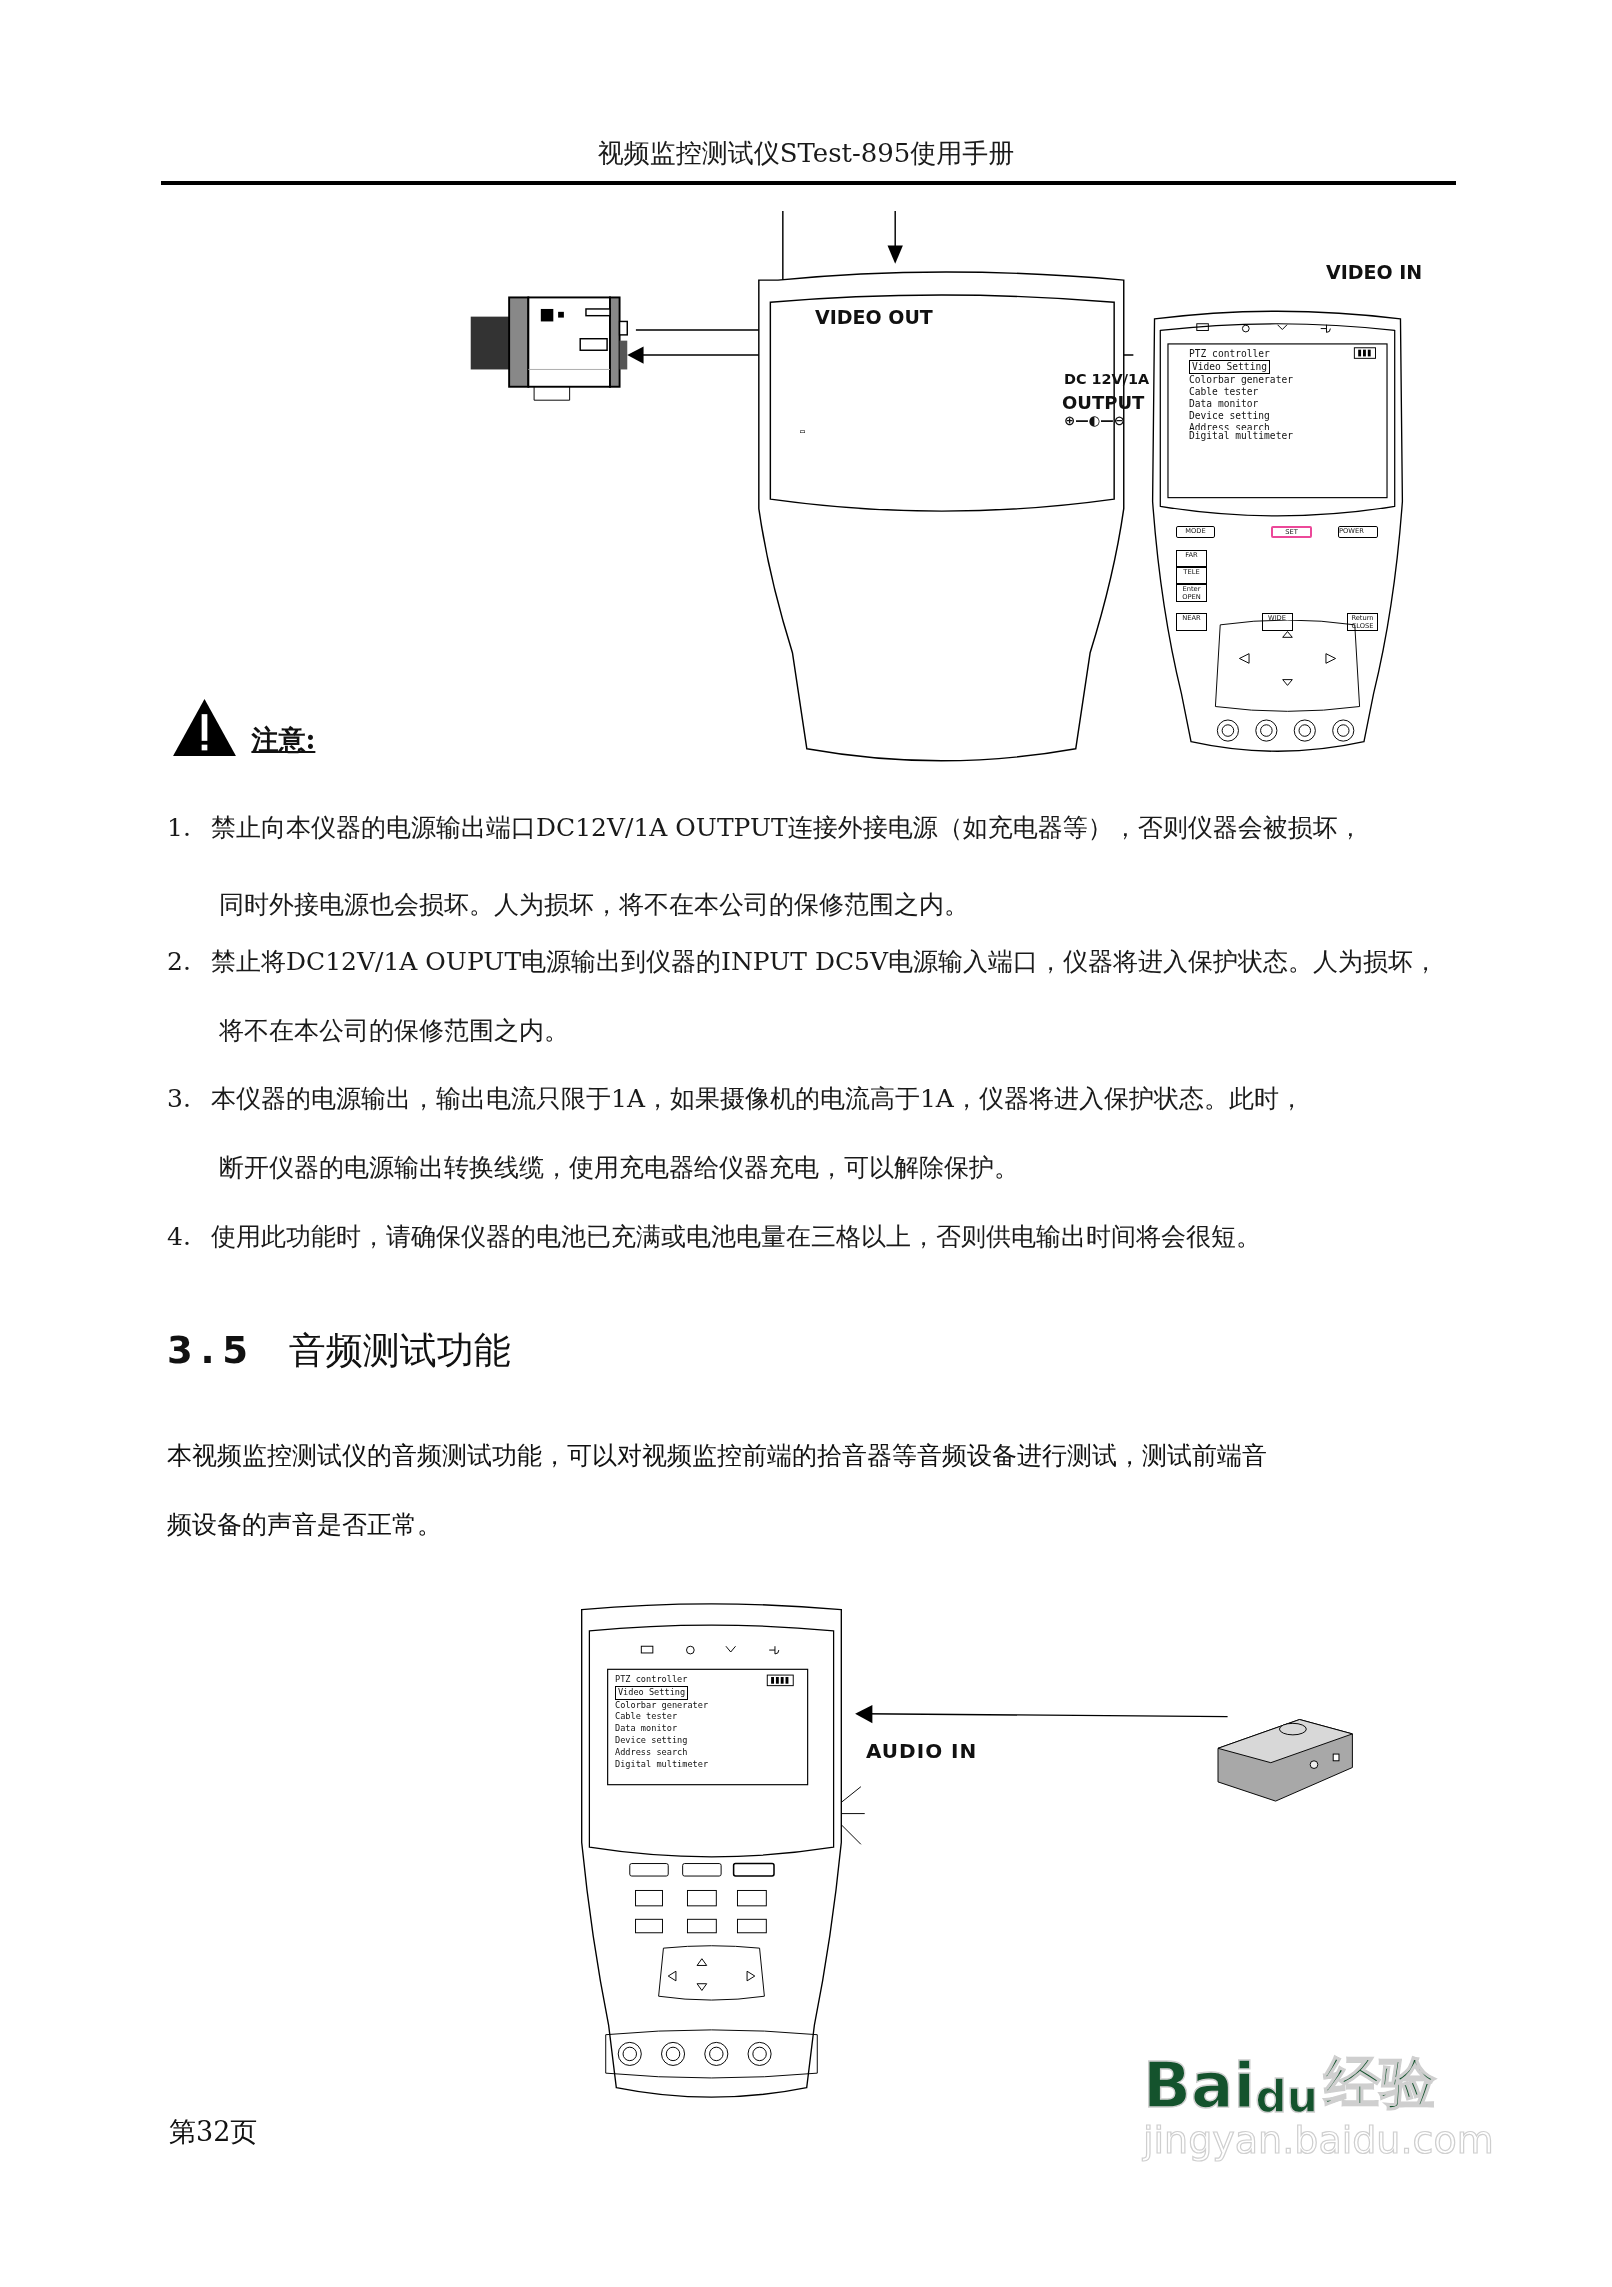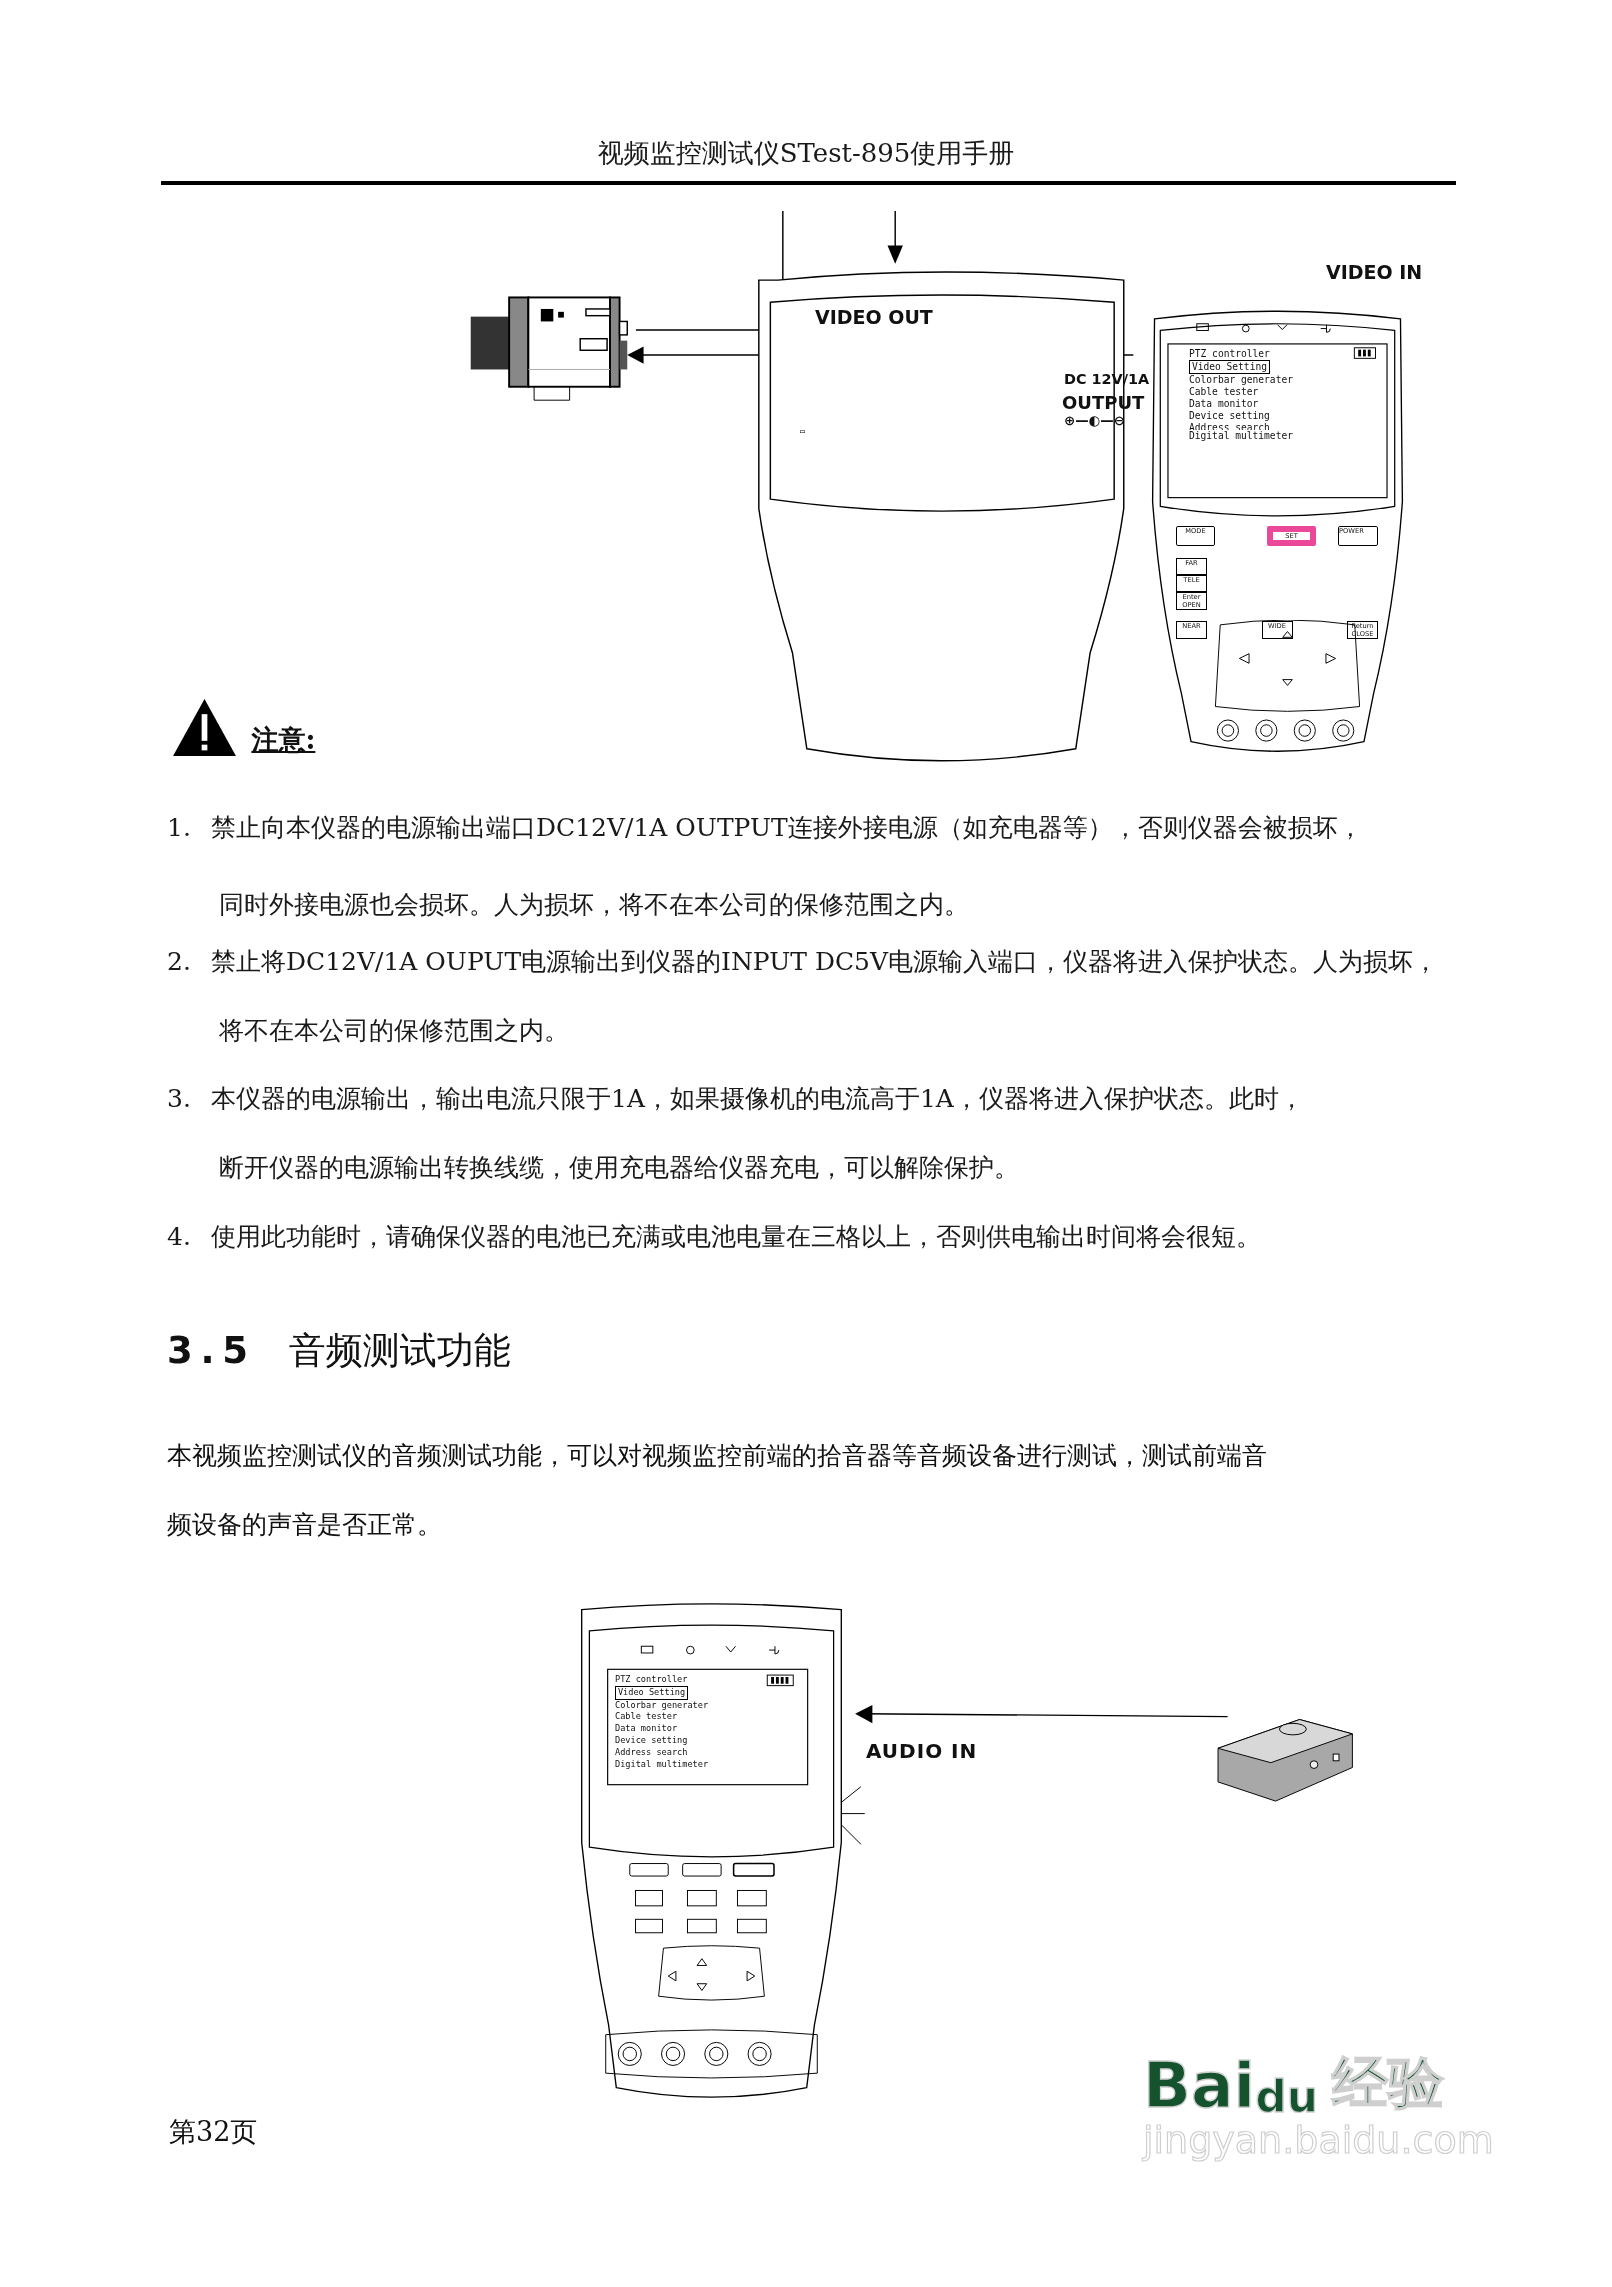--- a/index.html
+++ b/index.html
@@ -95,21 +95,21 @@
   <div>Cable tester</div>
   <div>Data monitor</div>
   <div>Device setting</div>
   <div style="height:7.7px;overflow:hidden;">Address search</div>
   <div>Digital multimeter</div>
 </div>
 
 <div class="abs" style="left:1176px;top:526px;width:202px;font-family:'DejaVu Sans',sans-serif;font-size:6.7px;color:#111;">
   <div style="display:flex;justify-content:space-between;margin-bottom:11.5px;">
     <span style="border:1px solid #000;width:37px;text-align:center;border-radius:1.9px;">MODE</span>
-    <span style="border:6px solid #ec4899;width:37px;text-align:center;border-radius:1.9px;margin-left:30px;">SET</span>
+    <span style="border:2px solid #ec4899;width:37px;text-align:center;border-radius:1.9px;margin-left:30px;">SET</span>
     <span style="border:1.4px solid #000;width:38px;border-radius:1.9px;">POWER</span>
   </div>
   <div style="display:flex;justify-content:space-between;margin-bottom:11.5px;flex-direction:column;">
     <span style="border:1px solid #000;width:29px;height:15.4px;text-align:center;">FAR</span>
     <span style="border:1px solid #000;width:29px;height:15.4px;text-align:center;">TELE</span>
     <span style="border:1px solid #000;width:29px;height:15.4px;text-align:center;">Enter OPEN</span>
   </div>
   <div style="display:flex;justify-content:space-between;">
     <span style="border:1px solid #000;width:29px;height:15.4px;text-align:center;">NEAR</span>
     <span style="border:1px solid #000;width:29px;height:15.4px;text-align:center;">WIDE</span>
@@ -250,17 +250,17 @@
   </svg>
 </div>
 <div class="abs label-bold" style="left:866px;top:1739px;font-size:20px;letter-spacing:1px;">AUDIO IN</div>
 
 <div class="abs footer">第32页</div>
 
 <div class="abs wm">
   <div style="display:flex;align-items:flex-end;font-family:'DejaVu Sans',sans-serif;font-weight:bold;color:#14532d;-webkit-text-stroke:1.4px #cfcfcf;">
     <span style="font-size:63px;">Bai</span>
     <span style="font-size:44px;position:relative;"><span>du</span></span>
-    <span style="font-size:56px;margin-left:14px;">经验</span>
+    <span style="font-size:56px;margin-left:6px;">经验</span>
   </div>
   <div style="font-family:'DejaVu Sans',sans-serif;font-size:38px;color:#fff;-webkit-text-stroke:1.2px #cfcfcf;margin-top:-3.8px;">jingyan.baidu.com</div>
 </div>
 
 
 </body></html>

